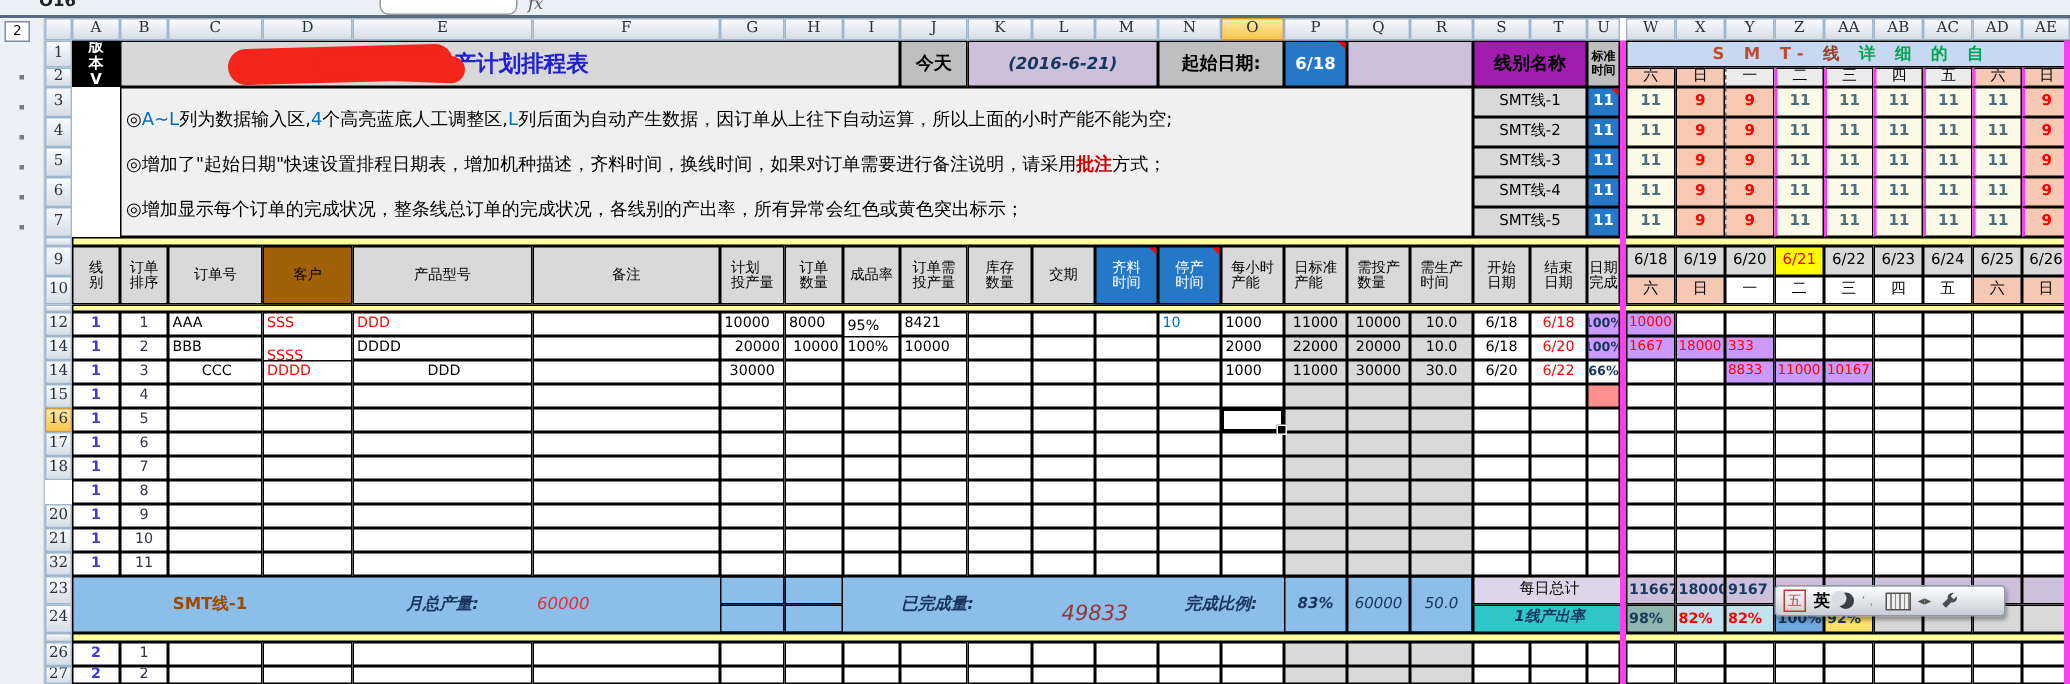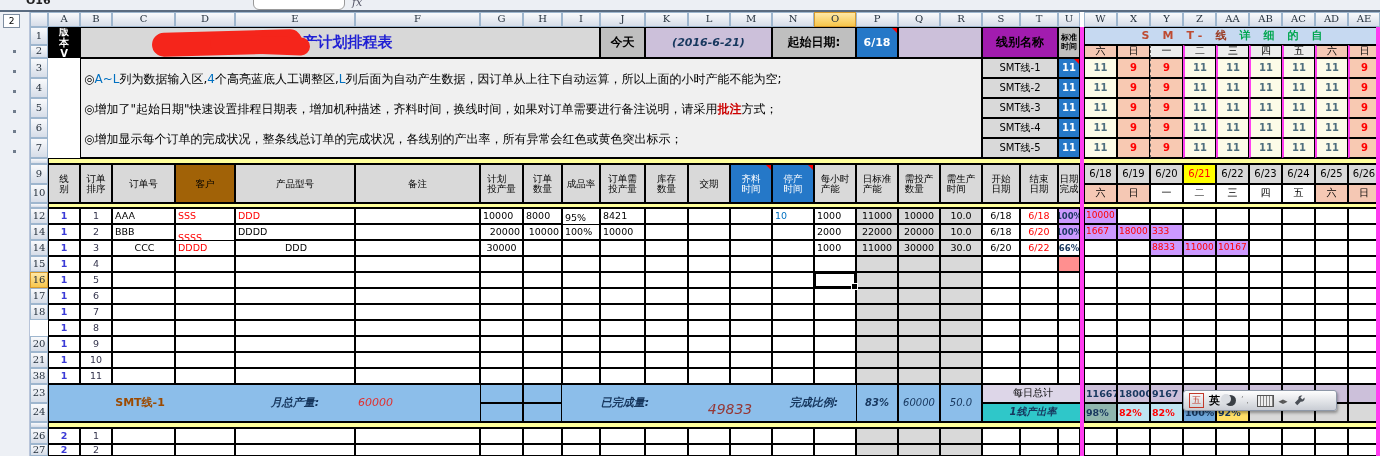--- a/index.html
+++ b/index.html
@@ -191,21 +191,21 @@
     <div class="c lh" style="left: 30px; top: 208px; width: 18px; height: 16px;">12</div>
     <div class="c lh" style="left: 30px; top: 224px; width: 18px; height: 16px;">14</div>
     <div class="c lh" style="left: 30px; top: 240px; width: 18px; height: 16px;">14</div>
     <div class="c lh" style="left: 30px; top: 256px; width: 18px; height: 16px;">15</div>
     <div class="c lh hl" style="left: 30px; top: 272px; width: 18px; height: 16px;">16</div>
     <div class="c lh" style="left: 30px; top: 288px; width: 18px; height: 16px;">17</div>
     <div class="c lh" style="left: 30px; top: 304px; width: 18px; height: 16px;">18</div>
     <div class="c lh" style="left: 30px; top: 320px; width: 18px; height: 16px; margin-top: 48px;">19</div>
     <div class="c lh" style="left: 30px; top: 336px; width: 18px; height: 16px;">20</div>
     <div class="c lh" style="left: 30px; top: 352px; width: 18px; height: 16px;">21</div>
-    <div class="c lh" style="left: 30px; top: 368px; width: 18px; height: 16px;">38</div>
+    <div class="c lh" style="left: 30px; top: 368px; width: 18px; height: 16px;">32</div>
     <div class="c lh" style="left: 30px; top: 384px; width: 18px; height: 19px;">23</div>
     <div class="c lh" style="left: 30px; top: 403px; width: 18px; height: 19px;">24</div>
     <div class="c lh" style="left: 30px; top: 422px; width: 18px; height: 6px;"></div>
     <div class="c lh" style="left: 30px; top: 428px; width: 18px; height: 16px;">26</div>
     <div class="c lh" style="left: 30px; top: 444px; width: 18px; height: 12px;">27</div>
     <div class="c " style="left: 1084px; top: 27px; width: 296px; height: 18px; gap: 13px; font-weight: bold; font-size: 11px; border: 1px solid rgb(0, 0, 0); background: rgb(198, 217, 241);"><span style="color: rgb(190, 75, 50);">S</span><span style="color: rgb(190, 75, 50);">M</span><span style="color: rgb(190, 75, 50);">T -</span><span style="color: rgb(154, 59, 35);">线</span><span style="color: rgb(0, 166, 79);">详</span><span style="color: rgb(0, 166, 79);">细</span><span style="color: rgb(0, 166, 79);">的</span><span style="color: rgb(0, 166, 79);">自</span></div>
     <div class="c " style="left: 1084px; top: 45px; width: 33px; height: 13px; background: rgb(245, 200, 180); font-size: 10px;">六</div>
     <div class="c " style="left: 1117px; top: 45px; width: 33px; height: 13px; background: rgb(245, 200, 180); font-size: 10px;">日</div>
     <div class="c " style="left: 1150px; top: 45px; width: 33px; height: 13px; background: rgb(236, 236, 236); font-size: 10px; border-left: 1px dashed rgb(102, 102, 102);">一</div>
     <div class="c " style="left: 1183px; top: 45px; width: 33px; height: 13px; background: rgb(236, 236, 236); font-size: 10px; border-left: 2px solid rgb(255, 61, 240);">二</div>

